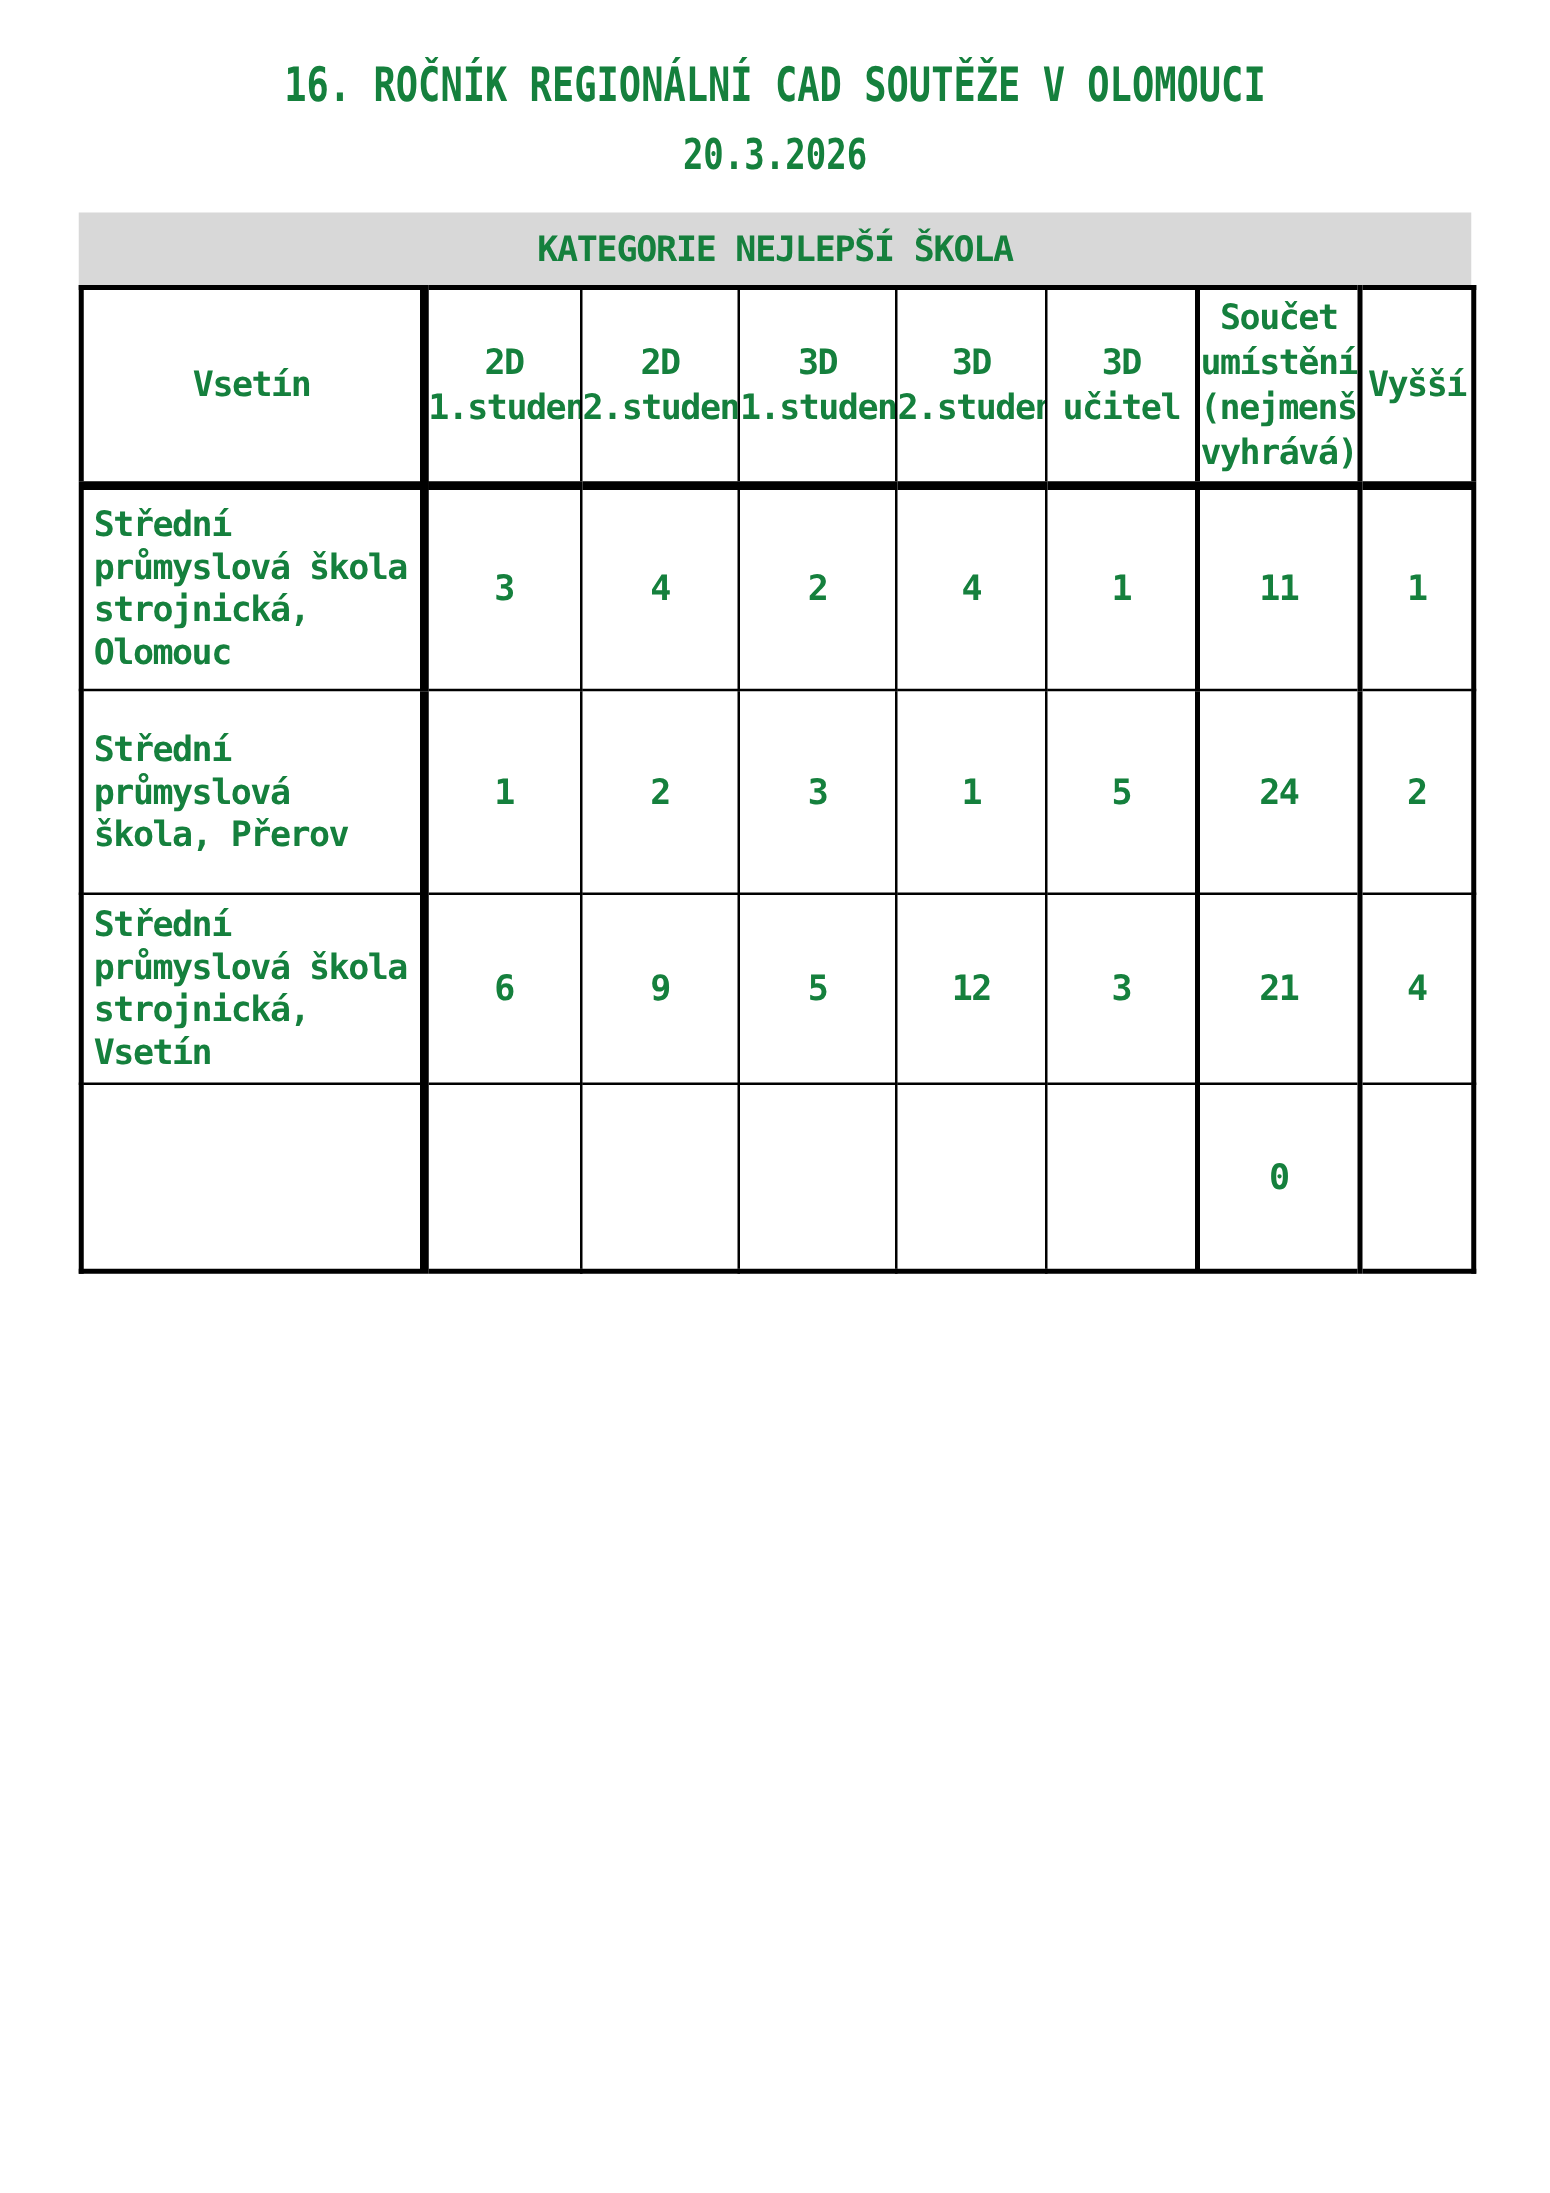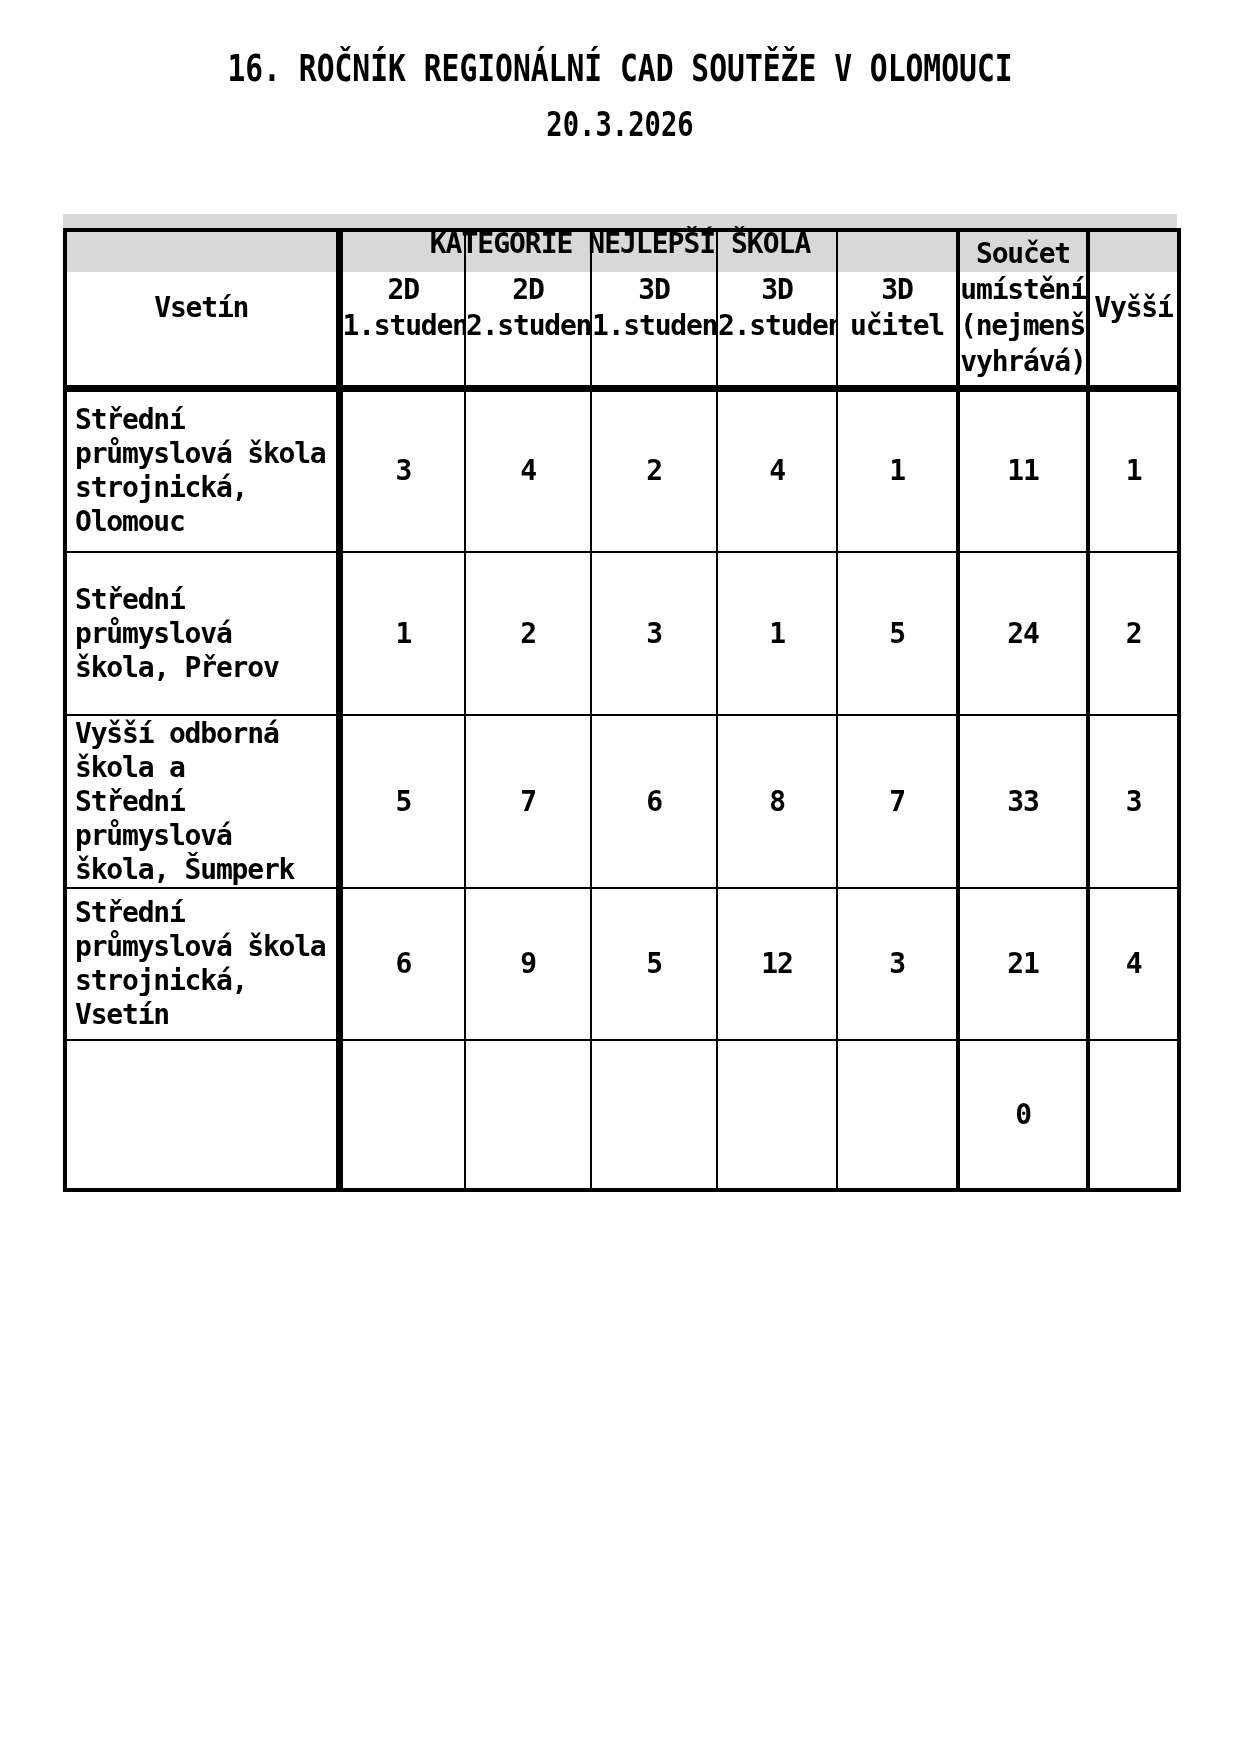--- a/index.html
+++ b/index.html
@@ -1,21 +1,21 @@
 <!DOCTYPE html>
 <html><head>
 <meta charset="utf-8">
 <style>
   html,body{margin:0;padding:0;background:#fff;}
   .page{
     position:relative;
     width:1240px;height:1754px;
     background:#fff;
     font-family:"DejaVu Sans Mono", monospace;
-    color:#000000;
+    color:#15803d;
     overflow:hidden;
   }
   .doc-title{
     position:absolute;top:46px;left:0;width:1240px;
     text-align:center;
     font-size:38px;font-weight:bold;
     letter-spacing:0;
     transform:scaleX(0.78);
     white-space:nowrap;
   }
@@ -63,21 +63,21 @@
   tr.r3{height:152px;} tr.r4{height:150px;}
 </style>
 </head>
 <body>
 
 <div class="page">
 
   <div class="doc-title">16. ROČNÍK REGIONÁLNÍ CAD SOUTĚŽE V OLOMOUCI</div>
   <div class="doc-date">20.3.2026</div>
 
-  <div class="category-band" style="background: rgb(216, 216, 216); margin-top: 44px;">
+  <div class="category-band" style="background: rgb(216, 216, 216);">
     <span>KATEGORIE NEJLEPŠÍ ŠKOLA</span>
   </div>
 
   <table class="results">
     <colgroup>
       <col class="c0">
         <col class="c1">
         <col class="c2">
         <col class="c3">
       <col class="c4">
@@ -121,32 +121,20 @@
         <td class="school">Střední průmyslová
 škola, Přerov</td>
         <td>1</td>
         <td>2</td>
         <td>3</td>
         <td>1</td>
         <td class="c-teacher">5</td>
         <td class="c-sum">24</td>
         <td>2</td>
       </tr>
-      <tr class="r2">
-        <td class="school">Vyšší odborná škola a
-Střední průmyslová
-škola, Šumperk</td>
-        <td>5</td>
-        <td>7</td>
-        <td>6</td>
-        <td>8</td>
-        <td class="c-teacher">7</td>
-        <td class="c-sum">33</td>
-        <td>3</td>
-      </tr>
       <tr class="r3">
         <td class="school">Střední průmyslová škola
 strojnická, Vsetín</td>
         <td>6</td>
         <td>9</td>
         <td>5</td>
         <td>12</td>
         <td class="c-teacher">3</td>
         <td class="c-sum">21</td>
         <td>4</td>

